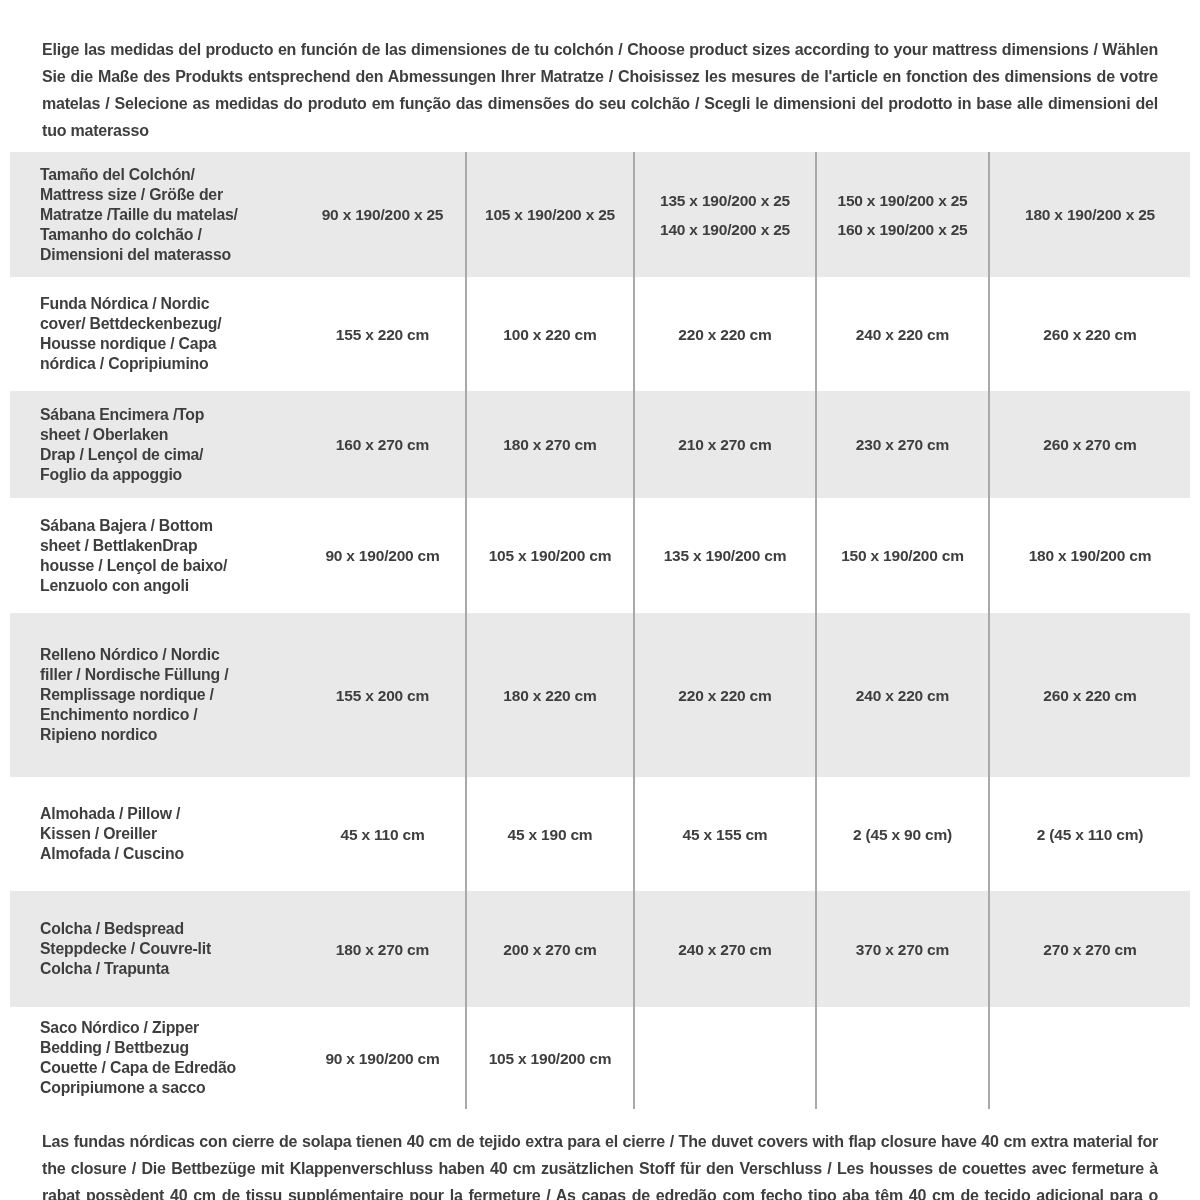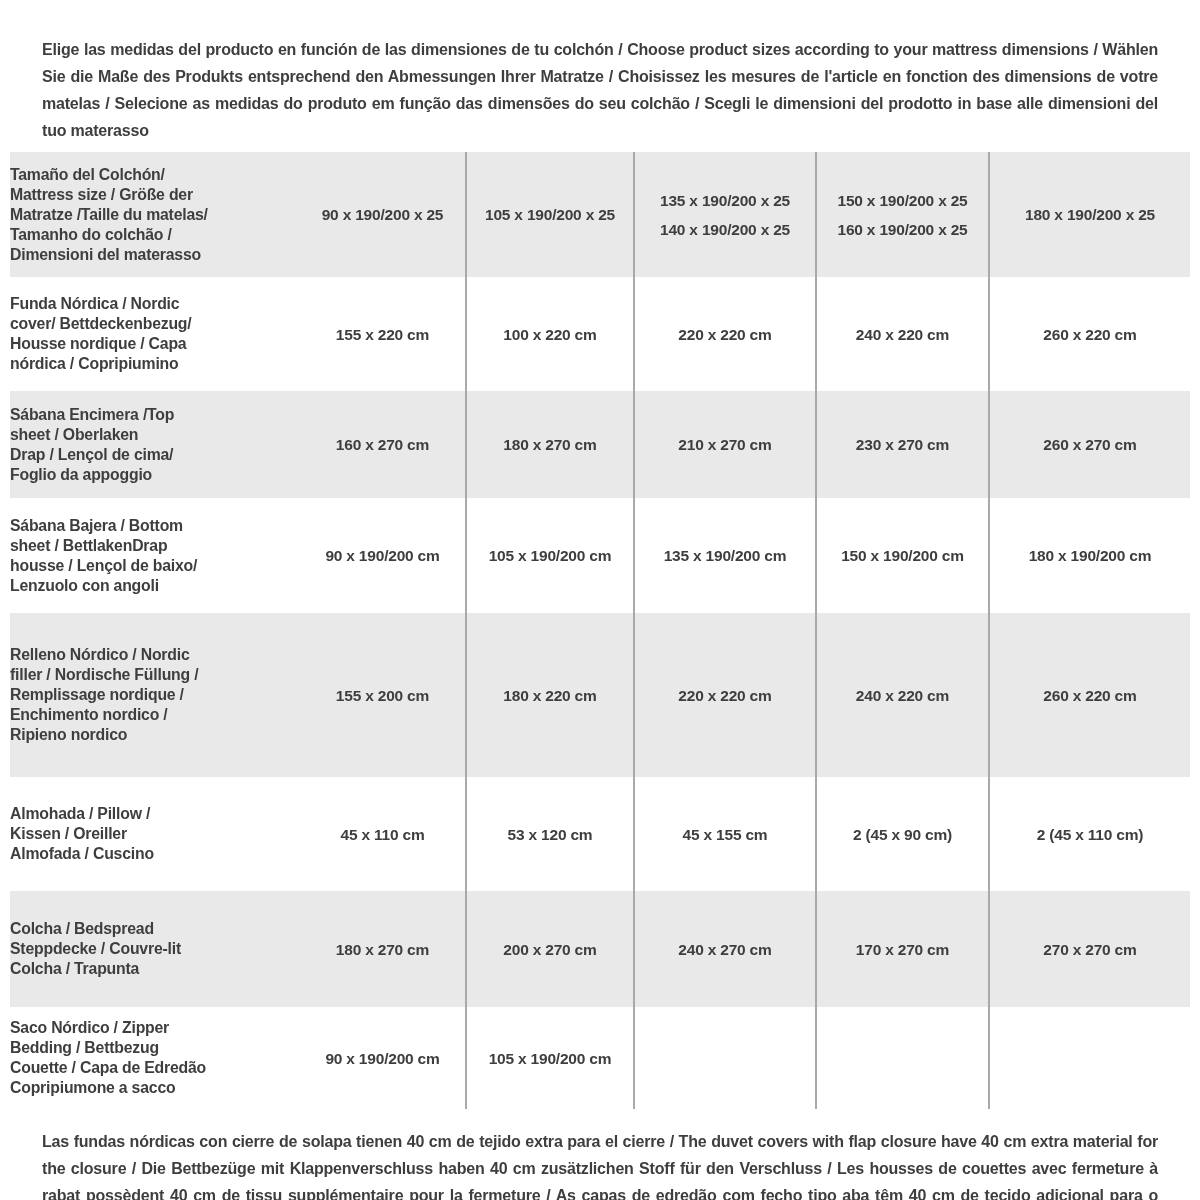--- a/index.html
+++ b/index.html
@@ -45,20 +45,21 @@
     text-align:center;
     font-size:15.5px;
     line-height:29px;
     letter-spacing:-0.2px;
     white-space:pre-line;
   }
   .cell.sep{border-right:2px solid var(--divider);}
   .label-cell{
     justify-content:flex-start;
     text-align:left;
+    padding-left:30px;
     padding-right:6px;
     font-size:15.8px;
     line-height:20px;
   }
   .h0{height:125px}.h1{height:114px}.h2{height:107px}.h3{height:115px}
   .h4{height:164px}.h5{height:114px}.h6{height:116px}.h7{height:102px}
   .footnote{
     margin:19px 42px 0 42px;
   }
 </style>
@@ -131,34 +132,34 @@
     <div class="cell sep">220 x 220 cm</div>
     <div class="cell sep">240 x 220 cm</div>
     <div class="cell">260 x 220 cm</div>
   </div>
 
   <div class="trow base h5">
     <div class="cell label-cell">Almohada  / Pillow /
 Kissen / Oreiller
 Almofada / Cuscino</div>
     <div class="cell sep">45 x 110 cm</div>
-    <div class="cell sep">53 x 120 cm</div>
+    <div class="cell sep">45 x 190 cm</div>
     <div class="cell sep">45 x 155 cm</div>
     <div class="cell sep">2 (45 x 90 cm)</div>
     <div class="cell">2 (45 x 110 cm)</div>
   </div>
 
   <div class="trow alt h6">
     <div class="cell label-cell">Colcha / Bedspread
 Steppdecke / Couvre-lit
 Colcha / Trapunta</div>
     <div class="cell sep">180 x 270 cm</div>
     <div class="cell sep">200 x 270 cm</div>
     <div class="cell sep">240 x 270 cm</div>
-    <div class="cell sep">170 x 270 cm</div>
+    <div class="cell sep">370 x 270 cm</div>
     <div class="cell">270 x 270 cm</div>
   </div>
 
   <div class="trow base h7">
     <div class="cell label-cell">Saco Nórdico / Zipper
 Bedding / Bettbezug
 Couette  / Capa de Edredão
 Copripiumone a sacco</div>
     <div class="cell sep">90 x 190/200 cm</div>
     <div class="cell sep">105 x 190/200 cm</div>

